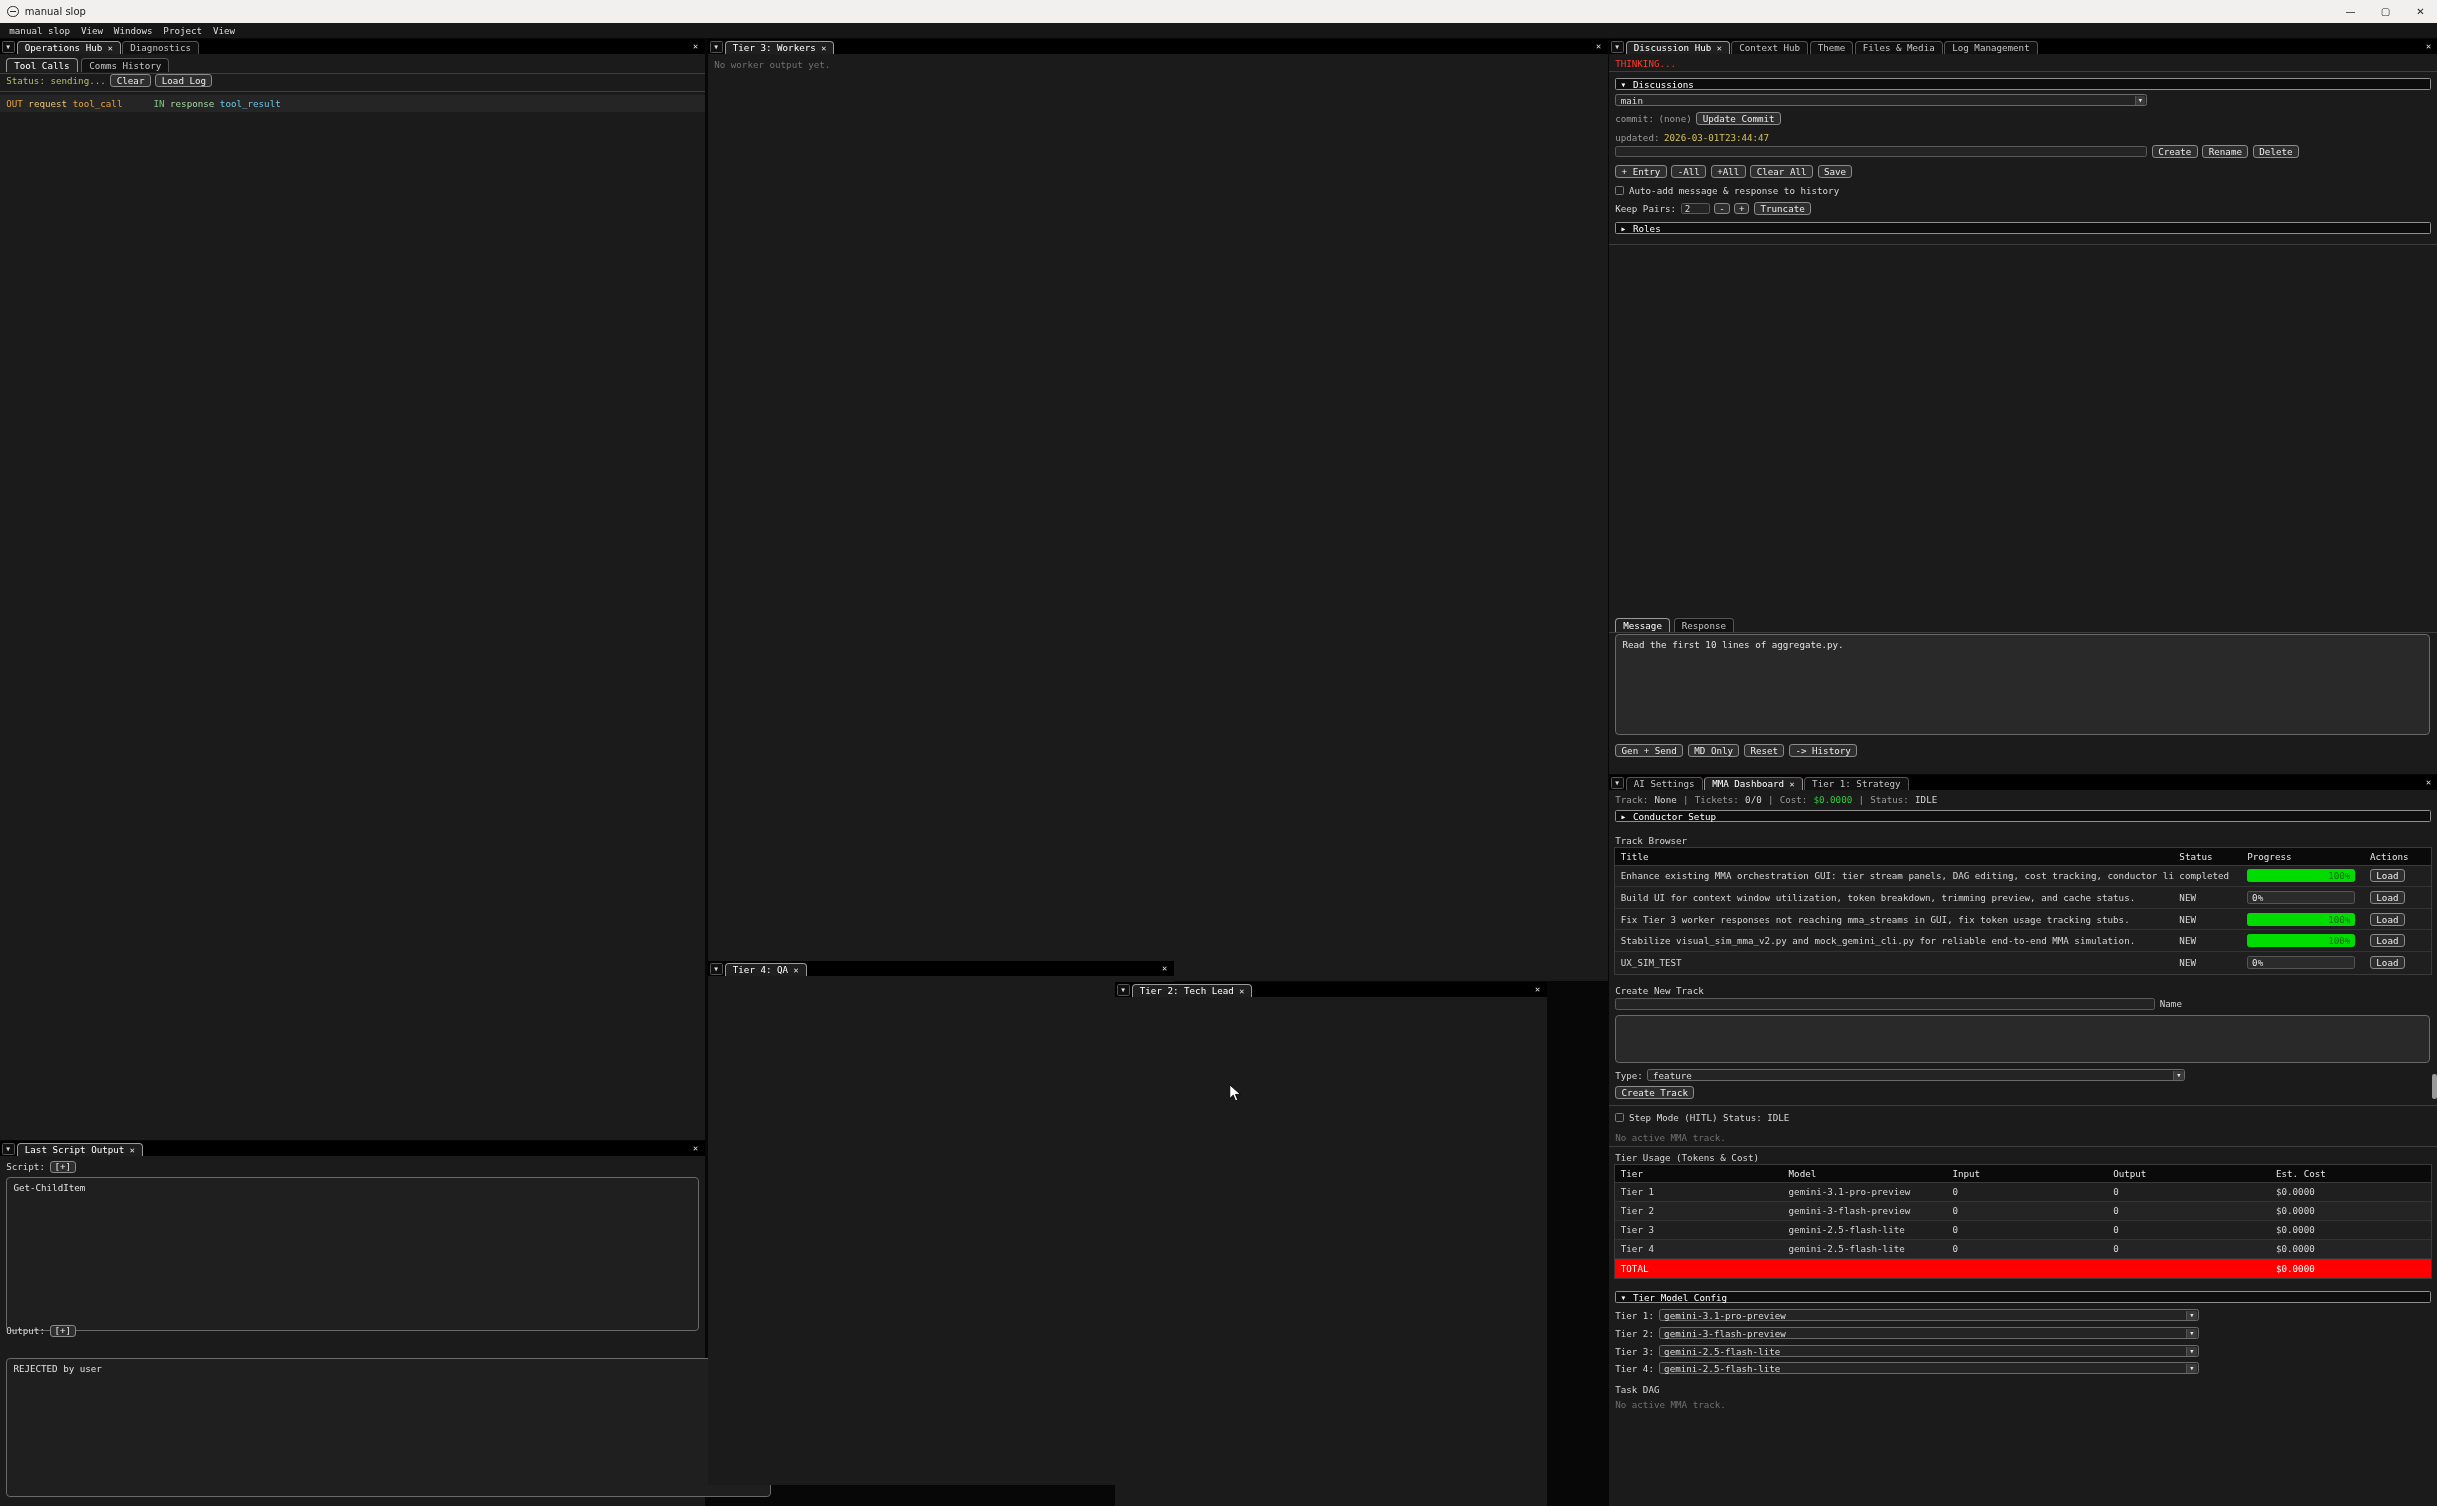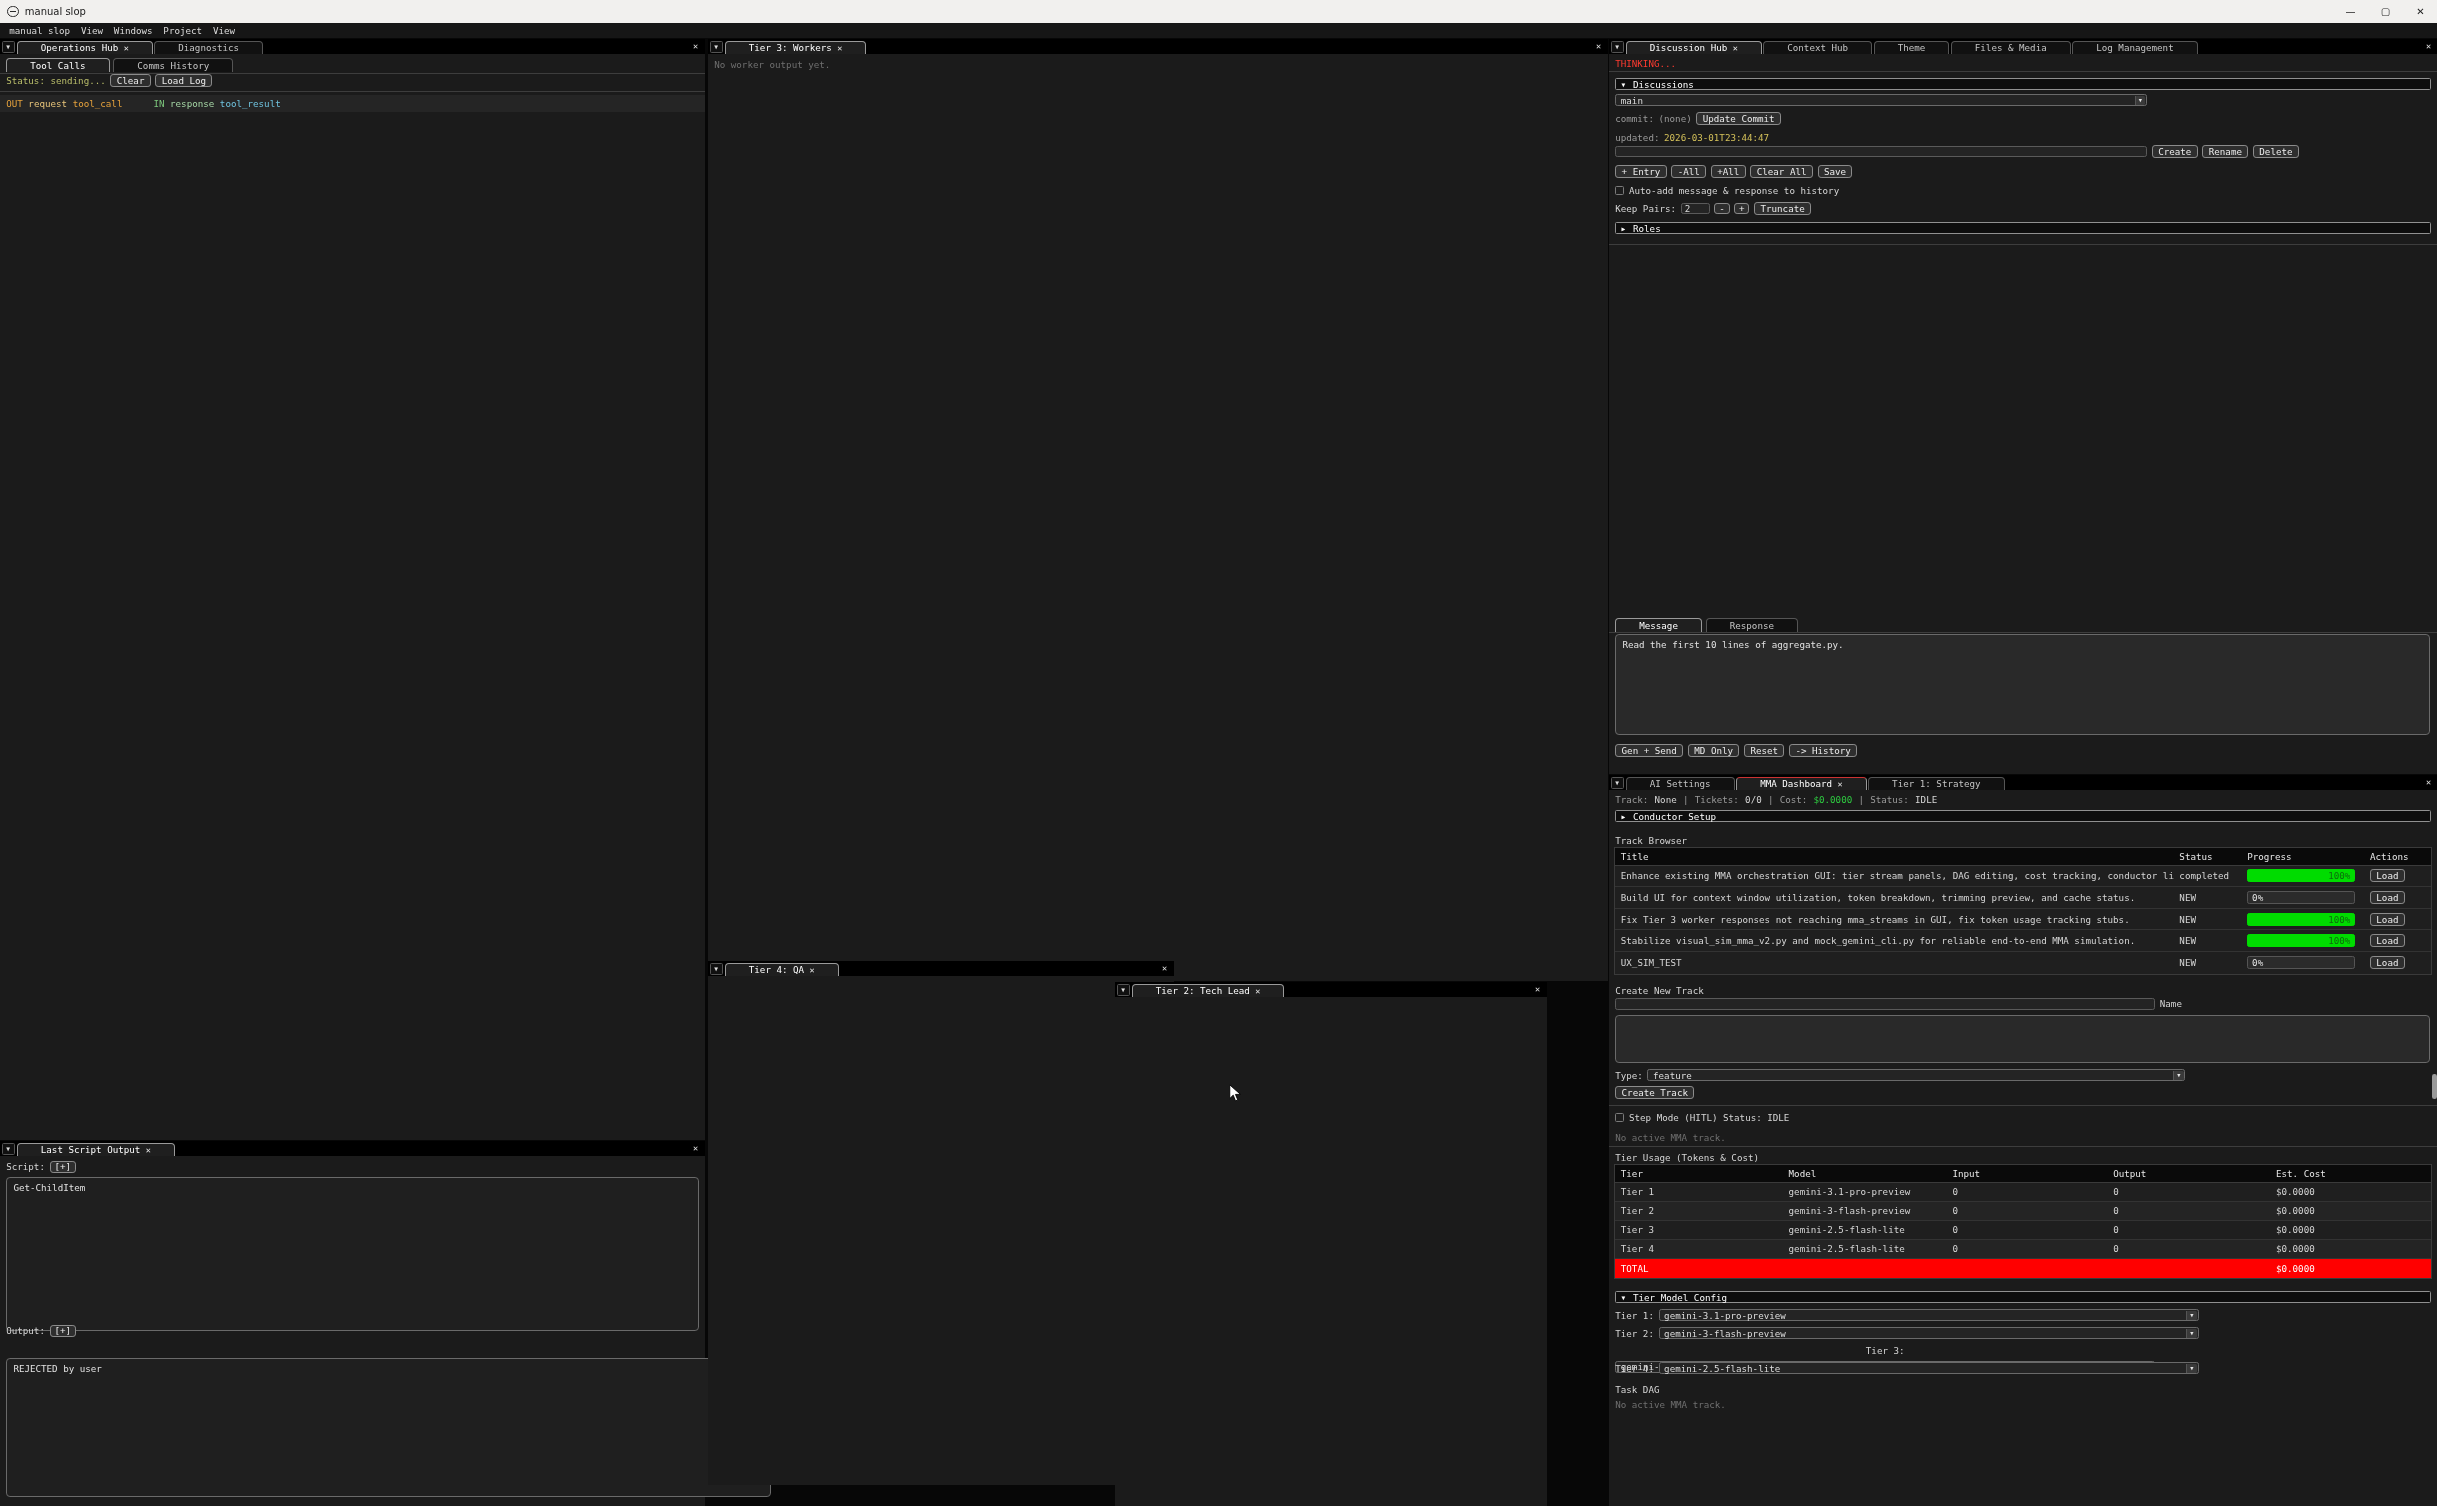--- a/index.html
+++ b/index.html
@@ -17,21 +17,21 @@
   .menubar { position:absolute; left:0; top:23px; width:2438px; height:15.4px; background:#161616;
              display:flex; align-items:center; gap:0; color:#dcdcdc; }
   .menuitem { padding:0 5.4px; }
   .menuitem:first-child { margin-left:3.9px; }
 
   
   .panel { position:absolute; background:#1b1b1b; }
   .tabbar { position:absolute; left:0; right:0; top:0; height:14.6px; background:#000; display:flex; align-items:flex-end; }
   .panelmenu { width:13px; height:12.3px; border:0.8px solid #555; background:#101010; color:#e0e0e0; display:flex;
                align-items:center; justify-content:center; font-size:6.2px; margin:0 2.3px 0.8px 1.5px; border-radius:1.5px; }
-  .tab { height:13px; display:flex; align-items:center; gap:5.4px; padding:0 23px; border:0.8px solid #555; border-bottom:none;
+  .tab { height:13px; display:flex; align-items:center; gap:5.4px; padding:0 7px; border:0.8px solid #555; border-bottom:none;
          border-radius:3.9px 3.9px 0 0; background:#111; color:#c4c4c4; margin-right:1.5px; white-space:nowrap; }
   .tab.active { background:#1f1f1f; border-color:#9a9a9a; color:#fff; }
   .tab.red-top { border-top:1.5px solid #cc3333; }
   .tabclose { font-size:8.5px; color:#e6e6e6; }
   .panelclose { margin-left:auto; align-self:center; margin-right:7px; color:#e0e0e0; font-size:8.5px; }
 
   .btn { display:inline-flex; align-items:center; justify-content:center; background:#2e2e2e; border:0.8px solid #8c8c8c;
          border-radius:3.1px; color:#ececec; padding:0 5.4px; height:13px; font:inherit; white-space:nowrap; }
   .btn.sm { height:11.6px; padding:0 3.9px; }
   .inputbox { background:#242424; border:0.8px solid #5a5a5a; border-radius:2.3px; color:#ddd; height:11.6px; padding:0 3.1px;
@@ -487,21 +487,21 @@
       <span class="selarrow">▼</span>
     </div>
   </div>
   <div class="row" style="left:6.2px; top:552px;">
     <span>Tier 2:</span>
     <div class="sel" style="width:540px;">
       <span>gemini-3-flash-preview</span>
       <span class="selarrow">▼</span>
     </div>
   </div>
-  <div class="row" style="left:6.2px; top:570px;flex-direction:column;">
+  <div class="row" style="left:6.2px; top:570px;">
     <span>Tier 3:</span>
     <div class="sel" style="width:540px;">
       <span>gemini-2.5-flash-lite</span>
       <span class="selarrow">▼</span>
     </div>
   </div>
   <div class="row" style="left:6.2px; top:587px;">
     <span>Tier 4:</span>
     <div class="sel" style="width:540px;">
       <span>gemini-2.5-flash-lite</span>

